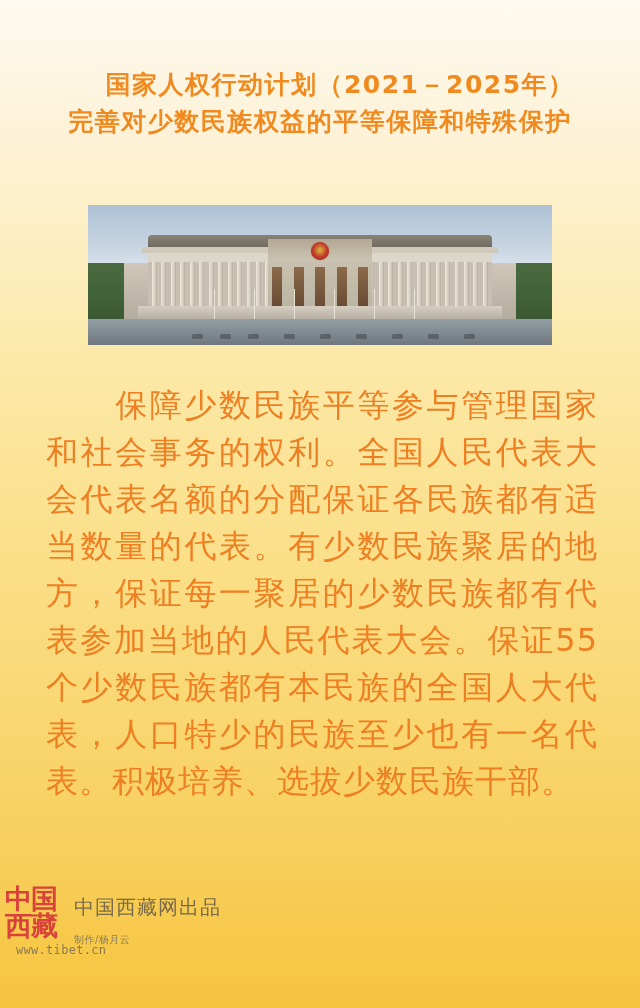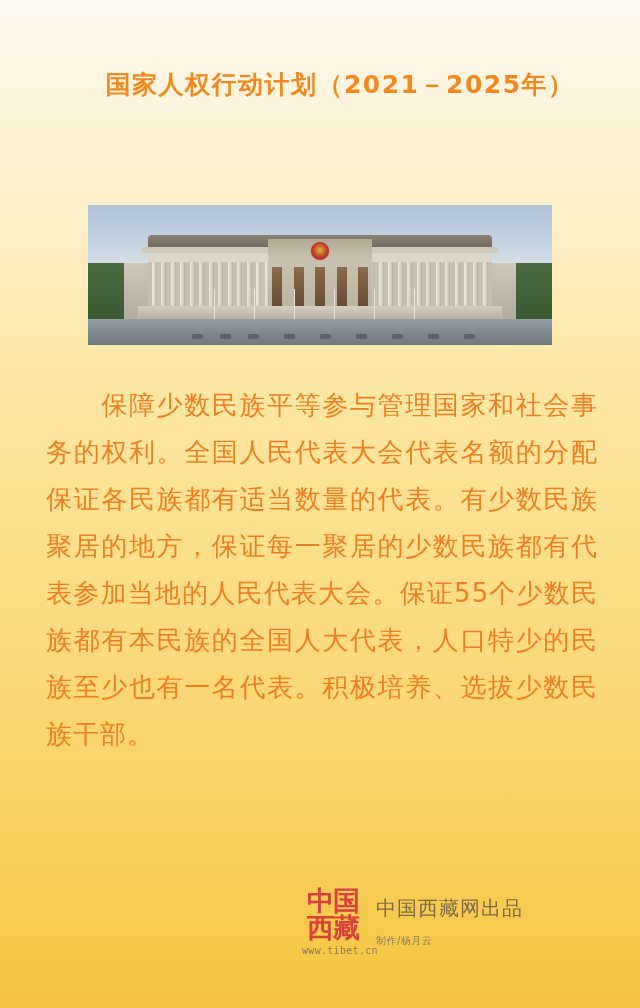--- a/index.html
+++ b/index.html
@@ -211,58 +211,59 @@
     background: #5b6166;
   }
 
   
   .body-text {
     position: absolute;
     top: 382px;
     left: 46px;
     width: 552px;
     font-family: "DejaVu Sans", "Liberation Sans", sans-serif;
-    font-size: 26px;
+    font-size: 32px;
     line-height: 47px;
     color: #ee7f22;
     letter-spacing: 1px;
     text-align: justify;
     white-space: pre-wrap;
     font-weight: normal;
   }
 
   
   .footer {
     position: absolute;
     left: 0;
     bottom: 52px;
     width: 523px;
     display: flex;
     align-items: center;
-    justify-content: flex-end;
+    justify-content: flex-start;
     gap: 12px;
   }
   .logo {
     width: 62px;
     text-align: center;
     line-height: 1;
   }
   .logo .glyphs {
     font-family: "DejaVu Sans", sans-serif;
     font-size: 27px;
     font-weight: bold;
     color: #d8423a;
     letter-spacing: -1px;
   }
   .logo .url {
     margin-top: 5px;
     font-family: "DejaVu Sans Mono", monospace;
-    font-size: 10px;
+    font-size: 12px;
     color: #8b7a55;
     letter-spacing: 0.3px;
+    margin-left: 16px;
   }
   .footer-texts {
     line-height: 1.25;
   }
   .footer-texts .line1 {
     font-family: "DejaVu Sans", "Liberation Sans", sans-serif;
     font-size: 20px;
     color: #7a6a4a;
     letter-spacing: 1px;
   }
@@ -274,20 +275,21 @@
     letter-spacing: 0.5px;
   }
 </style>
 </head>
 <body>
 
 <div class="poster">
 
   <div class="title-block">
     <div class="title-line l1">国家人权行动计划（2021－2025年）</div>
+    <div class="title-line l2">完善对少数民族权益的平等保障和特殊保护</div>
   </div>
 
   <div class="photo-wrap">
     <div class="sky"></div>
     <div class="ground"></div>
     <div class="trees-left"></div>
     <div class="trees-right"></div>
 
     <div class="wing-left"></div>
     <div class="wing-right"></div>

